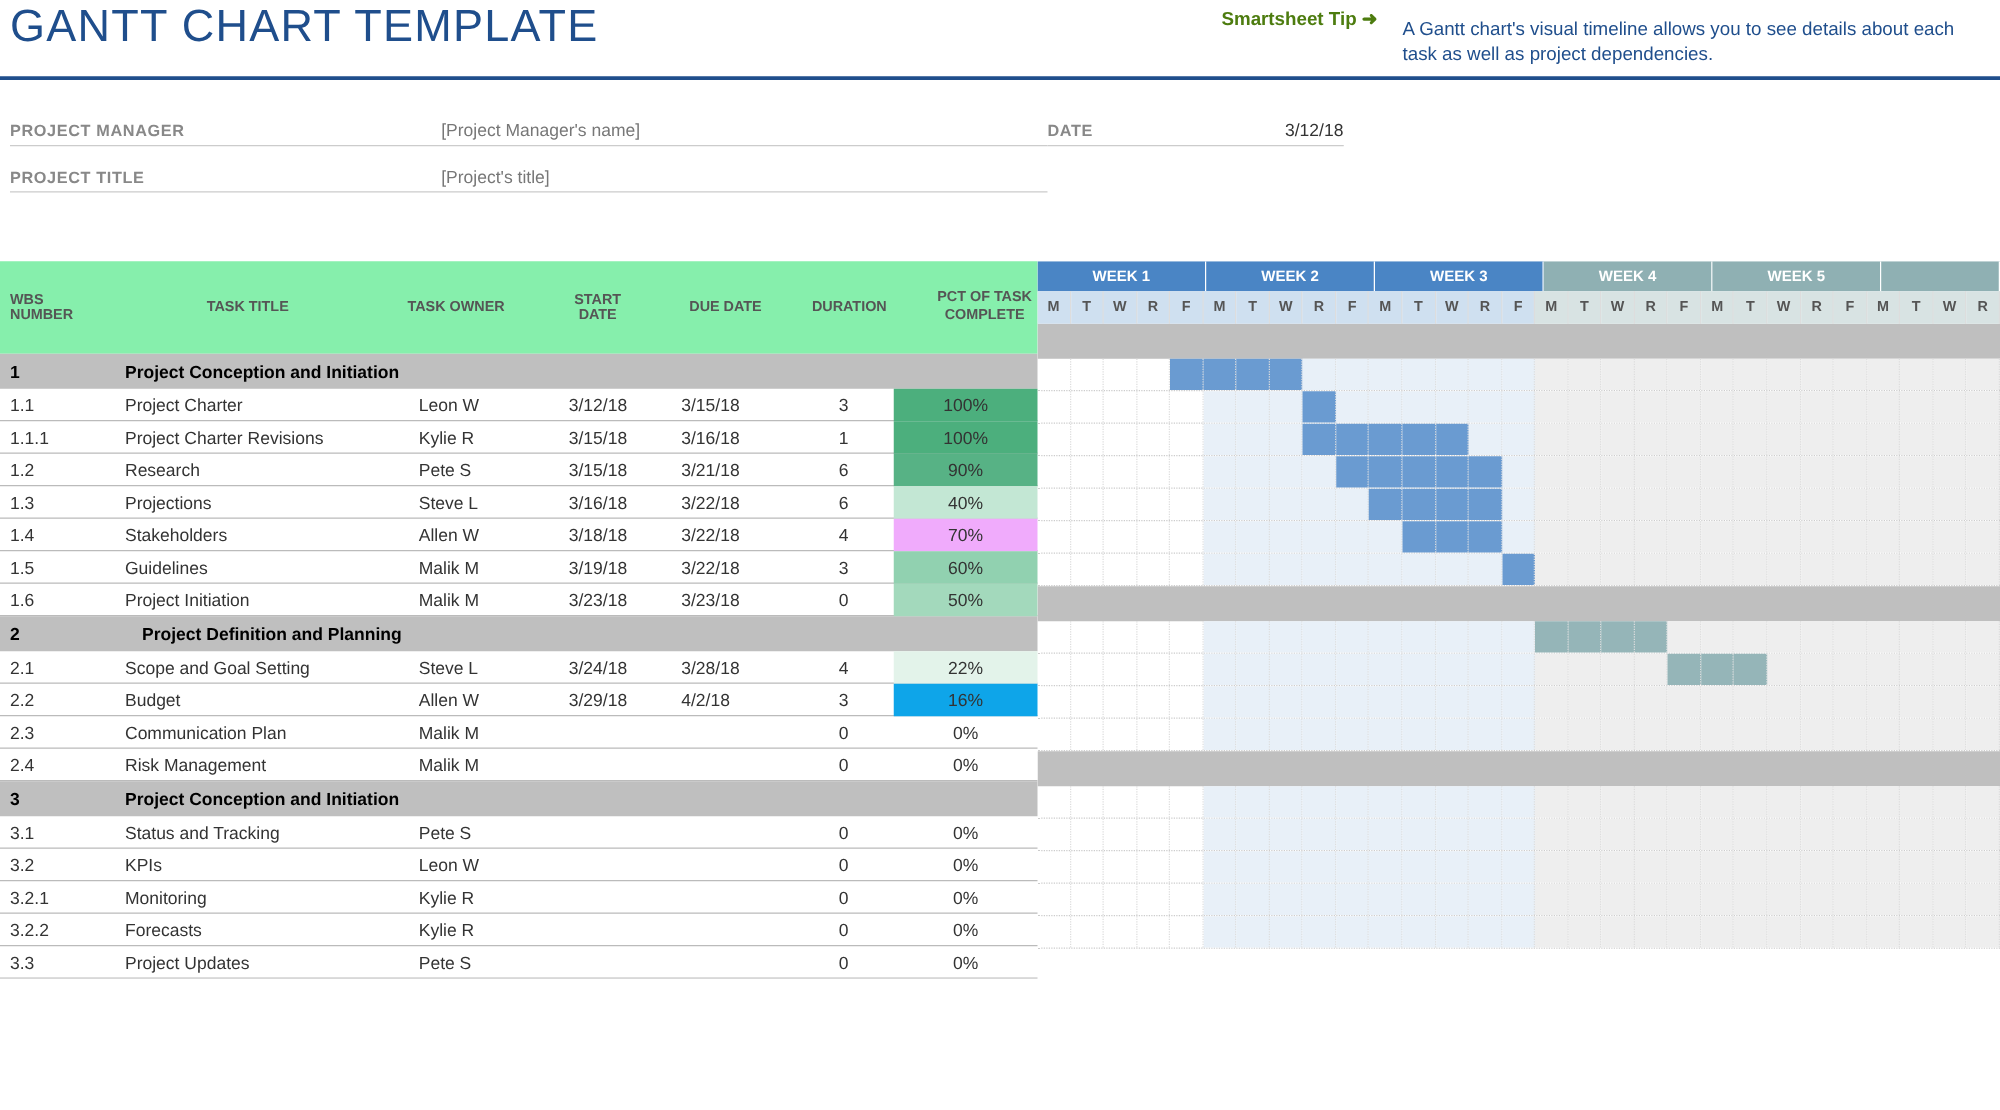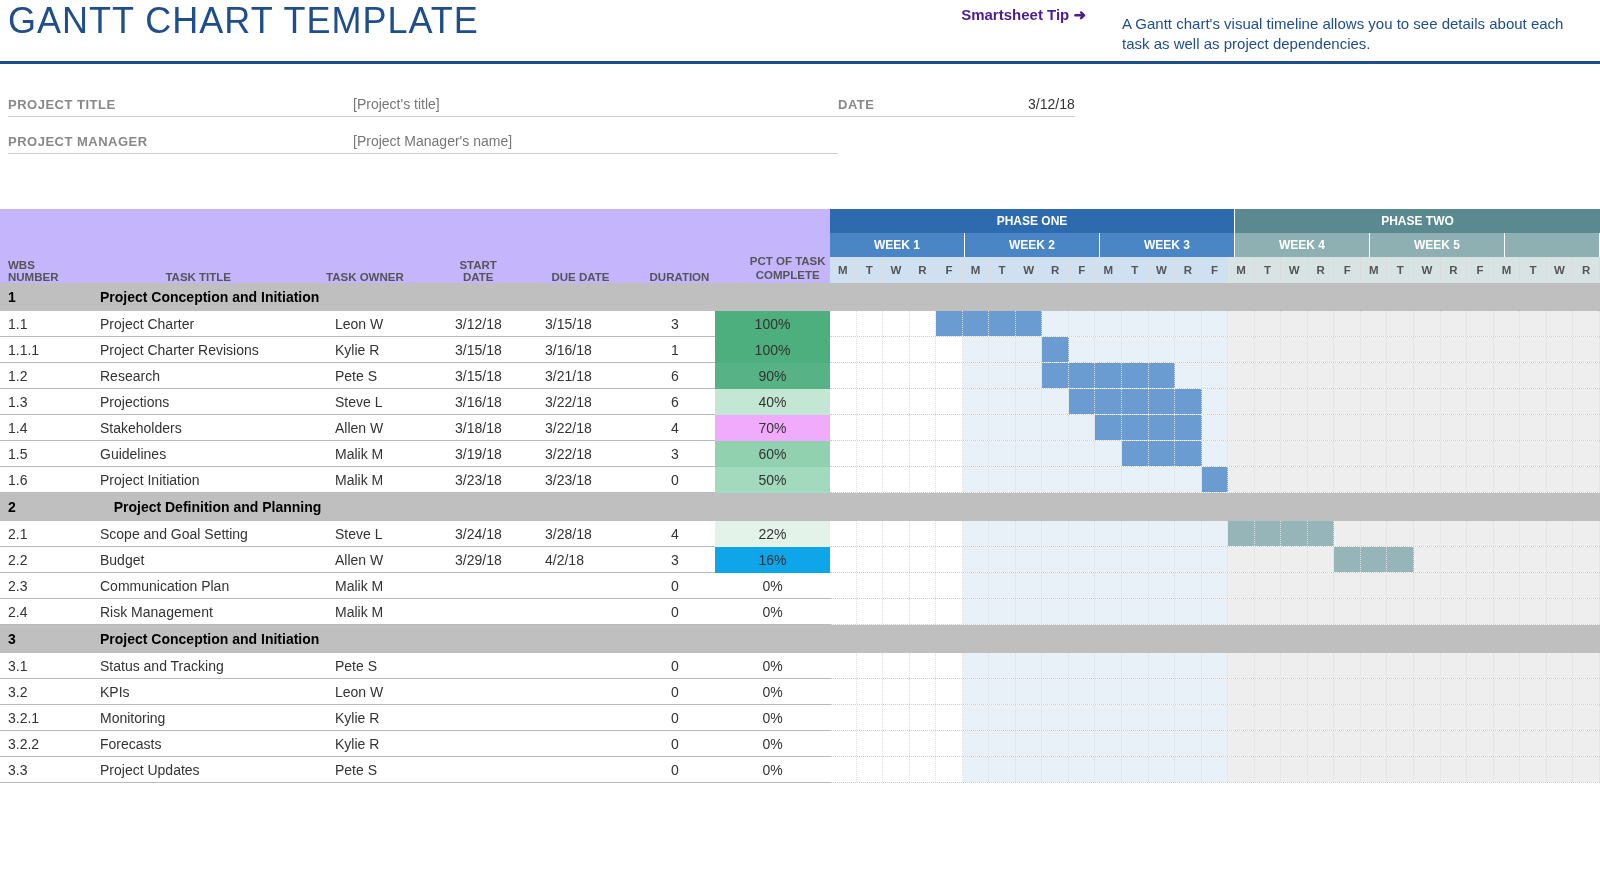--- a/index.html
+++ b/index.html
@@ -1,32 +1,32 @@
 <!DOCTYPE html>
 <html><head>
 <meta charset="utf-8">
 <style>
 * { box-sizing: border-box; margin: 0; padding: 0; }
 body { font-family: Arial, Helvetica, sans-serif; font-size: 13px; color: #333; background: #fff; width: 1600px; overflow: hidden; }
 .header { display: flex; align-items: flex-start; padding: 0 8px 8px 8px; border-bottom: 3px solid #1F4E8C; }
 .title { font-size: 36px; font-weight: normal; color: #1F4E8C; letter-spacing: 1px; flex: 1; }
-.tip-link { color: #4c1d95; font-weight: bold; font-size: 15px; padding-top: 6px; margin-right: 36px; white-space: nowrap; }
+.tip-link { color: #4d7c0f; font-weight: bold; font-size: 15px; padding-top: 6px; margin-right: 20px; white-space: nowrap; }
 .tip-text { color: #1F4E8C; font-size: 15px; max-width: 470px; padding-top: 14px; line-height: 1.3; }
 .meta { display: flex; padding: 28px 8px 20px 8px; gap: 0; }
 .meta-col { display: flex; flex-direction: column; gap: 12px; }
 .meta-col.left { width: 830px; }
 .meta-row { display: flex; border-bottom: 1px solid #ccc; padding: 4px 0 4px 0; align-items: baseline; }
 .meta-label { width: 345px; font-size: 13px; font-weight: bold; color: #888; letter-spacing: 0.5px; }
 .meta-col.left .meta-label { width: 345px; }
 .meta-col.right .meta-label { width: 190px; }
 .meta-value { color: #777; font-size: 14px; }
 .meta-value.date { color: #333; }
 .grid-area { margin-top: 35px; display: flex; }
 .left-table { width: 830px; flex-shrink: 0; }
-.header-row { display: flex; background: #c4b5fd; height: 74px; align-items: flex-end; font-size: 11.5px; font-weight: bold; color: #555; text-align: center; gap: 36px; }
+.header-row { display: flex; background: #86efac; height: 74px; align-items: center; font-size: 11.5px; font-weight: bold; color: #555; text-align: center; gap: 36px; }
 .col-wbs { width: 100px; padding-left: 8px; text-align: left; }
 .col-title { width: 235px; text-align: center; }
 .col-owner { width: 120px; text-align: center; }
 .col-start { width: 90px; text-align: center; }
 .col-due { width: 90px; text-align: center; }
 .col-dur { width: 80px; text-align: center; }
 .col-pct { width: 115px; text-align: center; line-height: 1.2; }
 .section-row { display: flex; background: #bfbfbf; height: 28px; align-items: center; font-weight: bold; font-size: 14px; color: #000; }
 .task-row { display: flex; height: 26px; align-items: center; border-bottom: 1px solid #bbb; font-size: 14px; }
 .task-row .col-wbs { font-size: 14px; color: #333; }
@@ -58,26 +58,26 @@
 
 <div class="header">
   <div class="title">GANTT CHART TEMPLATE</div>
   <div class="tip-link">Smartsheet Tip ➜</div>
   <div class="tip-text">A Gantt chart's visual timeline allows you to see details about each task as well as project dependencies.</div>
 </div>
 
 <div class="meta">
   <div class="meta-col left">
     <div class="meta-row">
+      <div class="meta-label">PROJECT MANAGER</div>
+      <div class="meta-value">[Project Manager's name]</div>
+    </div>
+    <div class="meta-row">
       <div class="meta-label">PROJECT TITLE</div>
       <div class="meta-value">[Project's title]</div>
-    </div>
-    <div class="meta-row">
-      <div class="meta-label">PROJECT MANAGER</div>
-      <div class="meta-value">[Project Manager's name]</div>
     </div>
   </div>
   <div class="meta-col right">
     <div class="meta-row">
       <div class="meta-label">DATE</div>
       <div class="meta-value date">3/12/18</div>
     </div>
   </div>
 </div>
 
@@ -245,24 +245,20 @@
           <div class="col-title">Project Updates</div>
           <div class="col-owner">Pete S</div>
           <div class="col-start"></div>
           <div class="col-due"></div>
           <div class="col-dur">0</div>
           <div class="pct-cell" style="background:transparent">0%</div>
         </div>
       </div>
   </div>
   <div class="right-gantt">
-    <div class="phase-row">
-      <div class="phase1">PHASE ONE</div>
-      <div class="phase2">PHASE TWO</div>
-    </div>
     <div class="week-row" id="week-row">
         <div class="week-cell week-p1">WEEK 1</div>
         <div class="week-cell week-p1">WEEK 2</div>
         <div class="week-cell week-p1">WEEK 3</div>
         <div class="week-cell week-p2">WEEK 4</div>
         <div class="week-cell week-p2">WEEK 5</div>
         <div class="week-cell week-p2" style="flex: 1 1 0%;"></div>
       </div>
     <div class="day-row" id="day-row">
         <div class="day-cell day-p1">M</div>

